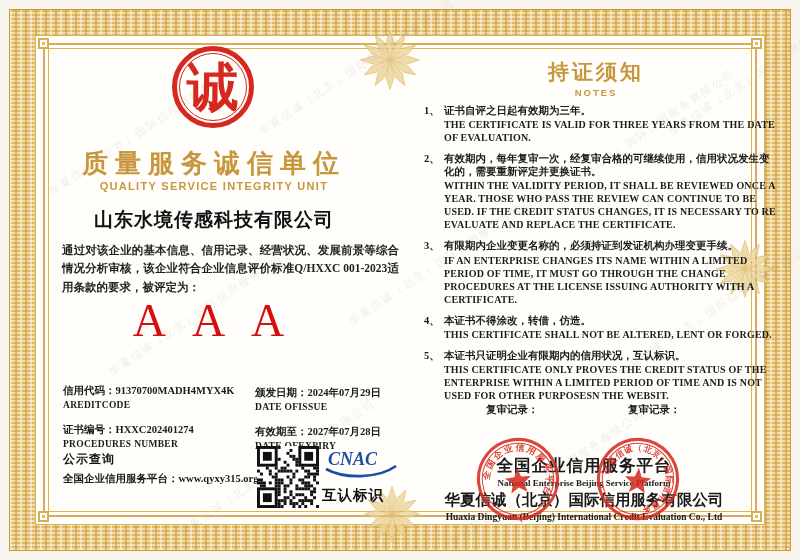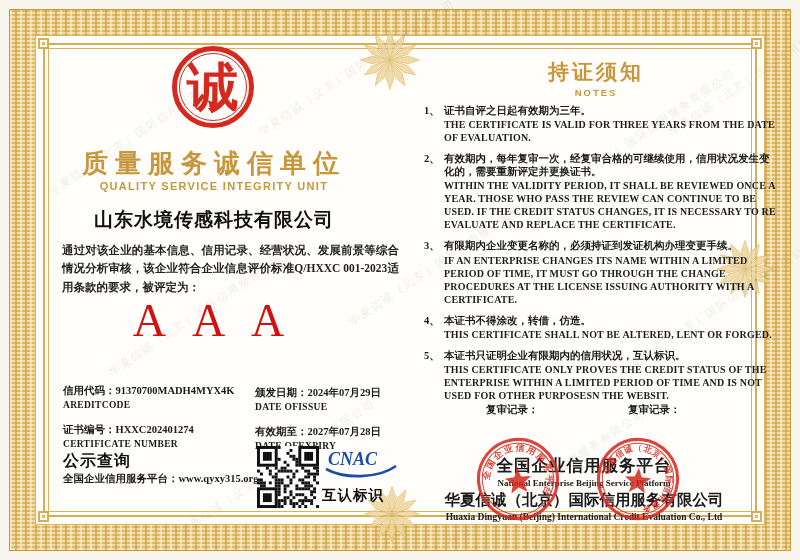--- a/index.html
+++ b/index.html
@@ -54,21 +54,21 @@
   .rating { position:absolute; left:36px; top:294px; width:356px; text-align:center; padding-left:15px;
     font-family:"Liberation Serif", serif; font-size:46px; color:#d50f0f; letter-spacing:26px; }
 
   .field-col1 { position:absolute; left:63px; top:380px; width:190px; }
   .field-col2 { position:absolute; left:255px; top:382px; width:150px; }
   .field { margin-bottom:9px; }
   .f-label { font-size:10.5px; font-weight:bold; color:#1a1a1a; }
   .f-value { font-family:"Liberation Serif", serif; font-size:10.5px; font-weight:bold; color:#1a1a1a; }
   .f-en { font-family:"Liberation Serif", serif; font-size:9.5px; font-weight:bold; color:#1a1a1a; margin-top:2px; letter-spacing:.3px; }
 
-  .query-title { position:absolute; left:63px; top:451px; font-size:16px; font-weight:bold; color:#111; letter-spacing:1px; }
+  .query-title { position:absolute; left:63px; top:451px; font-size:12px; font-weight:bold; color:#111; letter-spacing:1px; }
   .query-line { position:absolute; left:63px; top:472px; font-size:10.5px; font-weight:bold; color:#1a1a1a; }
   .query-line .url { font-family:"Liberation Serif", serif; font-weight:bold; }
 
   .qr { position:absolute; left:257px; top:446px; width:62px; height:62px; background:#fff; }
   .cnac { position:absolute; left:322px; top:448px; width:80px; }
   .cnac-label { font-size:14.5px; font-weight:bold; color:#111; letter-spacing:1px; margin-top:2px; }
 
   
   .notes-title { position:absolute; left:420px; top:58px; width:352px; text-align:center;
     font-size:21px; font-weight:bold; color:#c8963c; letter-spacing:3px; }
@@ -180,21 +180,21 @@
   <div class="statement">通过对该企业的基本信息、信用记录、经营状况、发展前景等综合情况分析审核，该企业符合企业信息评价标准Q/HXXC 001-2023适用条款的要求，被评定为：</div>
   <div class="rating">AAA</div>
 
   <div class="field-col1">
     <div class="field">
       <span class="f-label">信用代码：</span><span class="f-value">91370700MADH4MYX4K</span>
       <div class="f-en">AREDITCODE</div>
     </div>
     <div class="field">
       <span class="f-label">证书编号：</span><span class="f-value">HXXC202401274</span>
-      <div class="f-en">CERTIFICATE NUMBER</div>
+      <div class="f-en">PROCEDURES NUMBER</div>
     </div>
   </div>
 
   <div class="field-col2">
     <div class="field">
       <span class="f-label">颁发日期：</span><span class="f-value">2024年07月29日</span>
       <div class="f-en">DATE OFISSUE</div>
     </div>
     <div class="field">
       <span class="f-label">有效期至：</span><span class="f-value">2027年07月28日</span>

